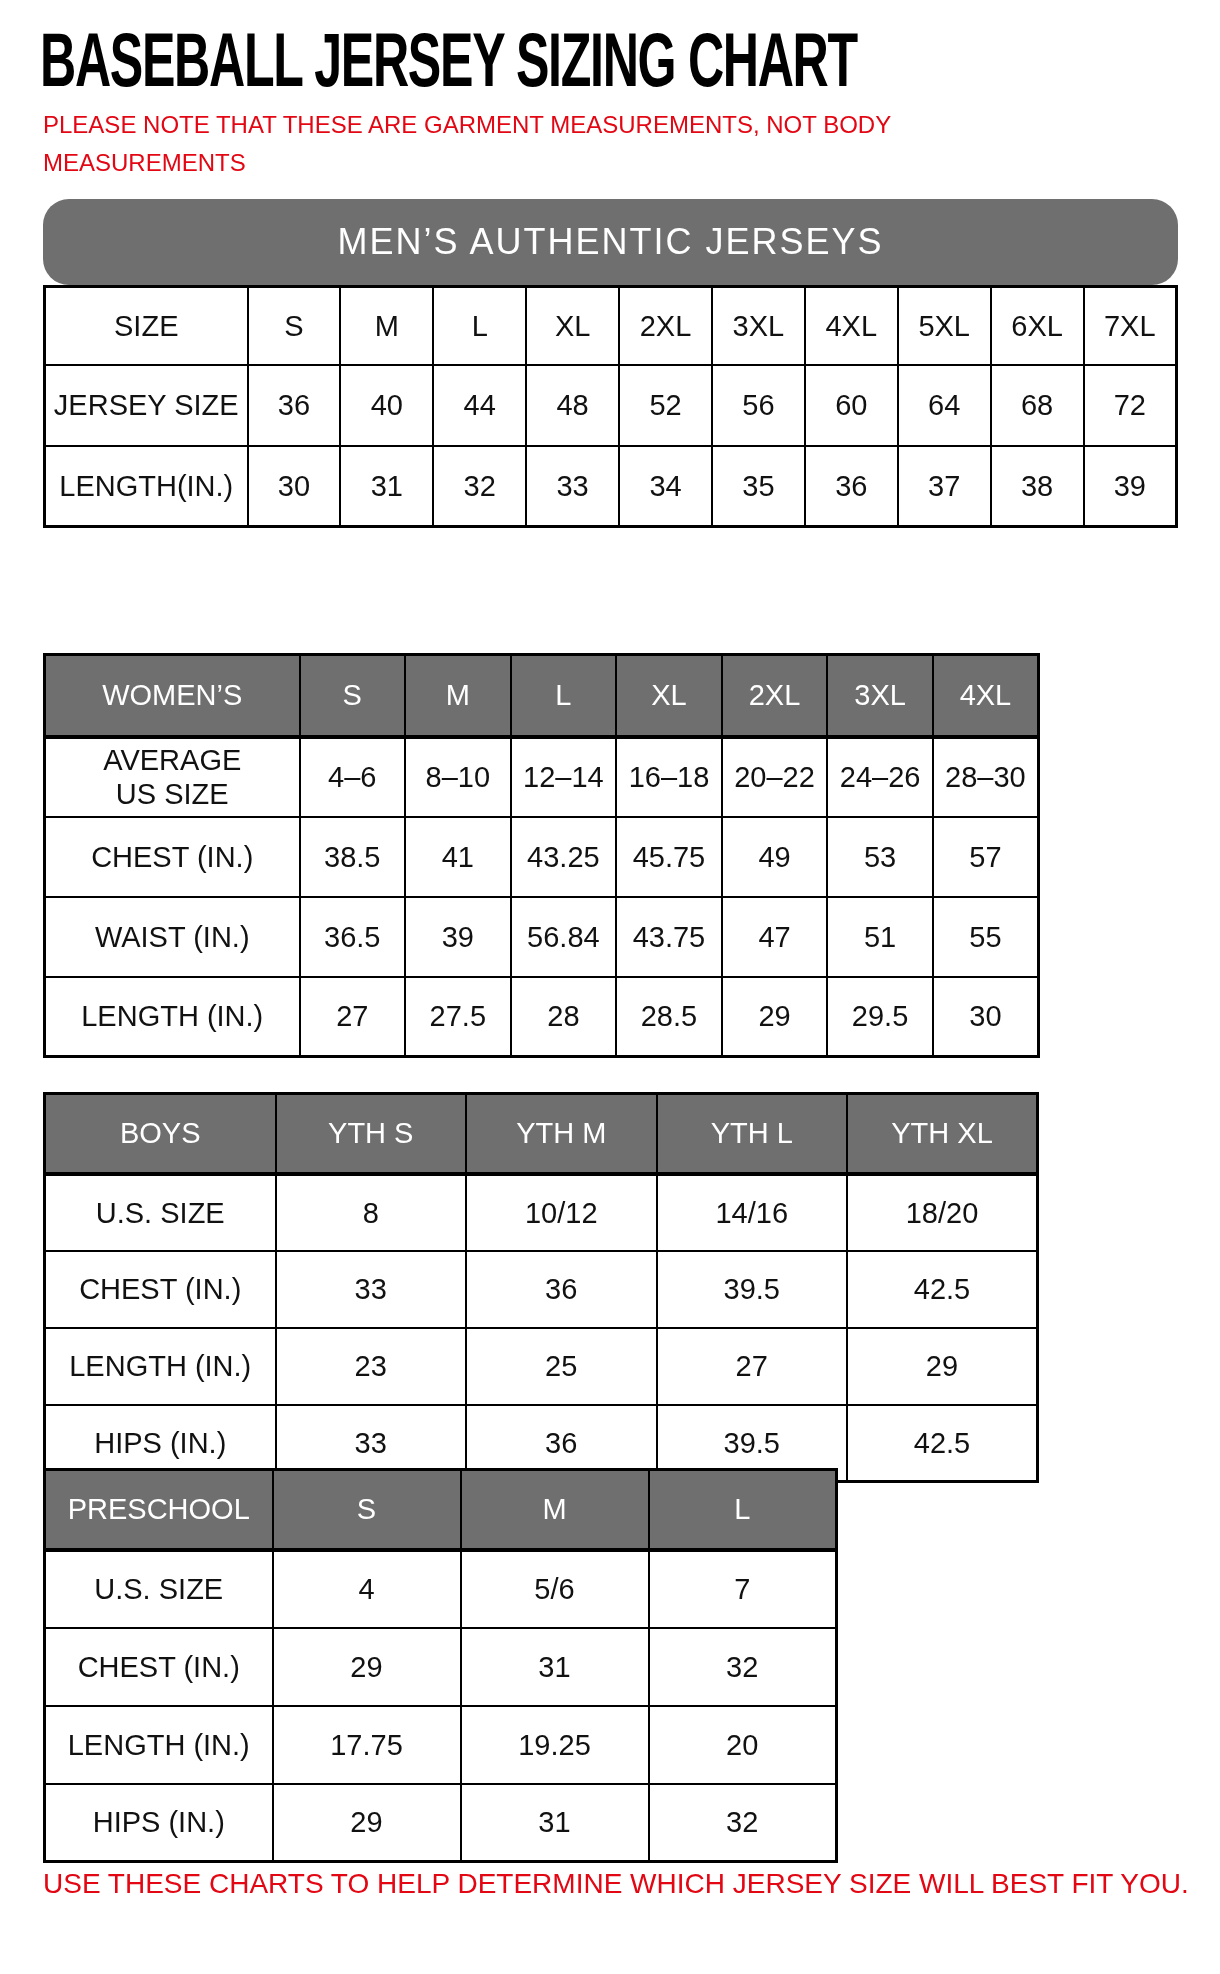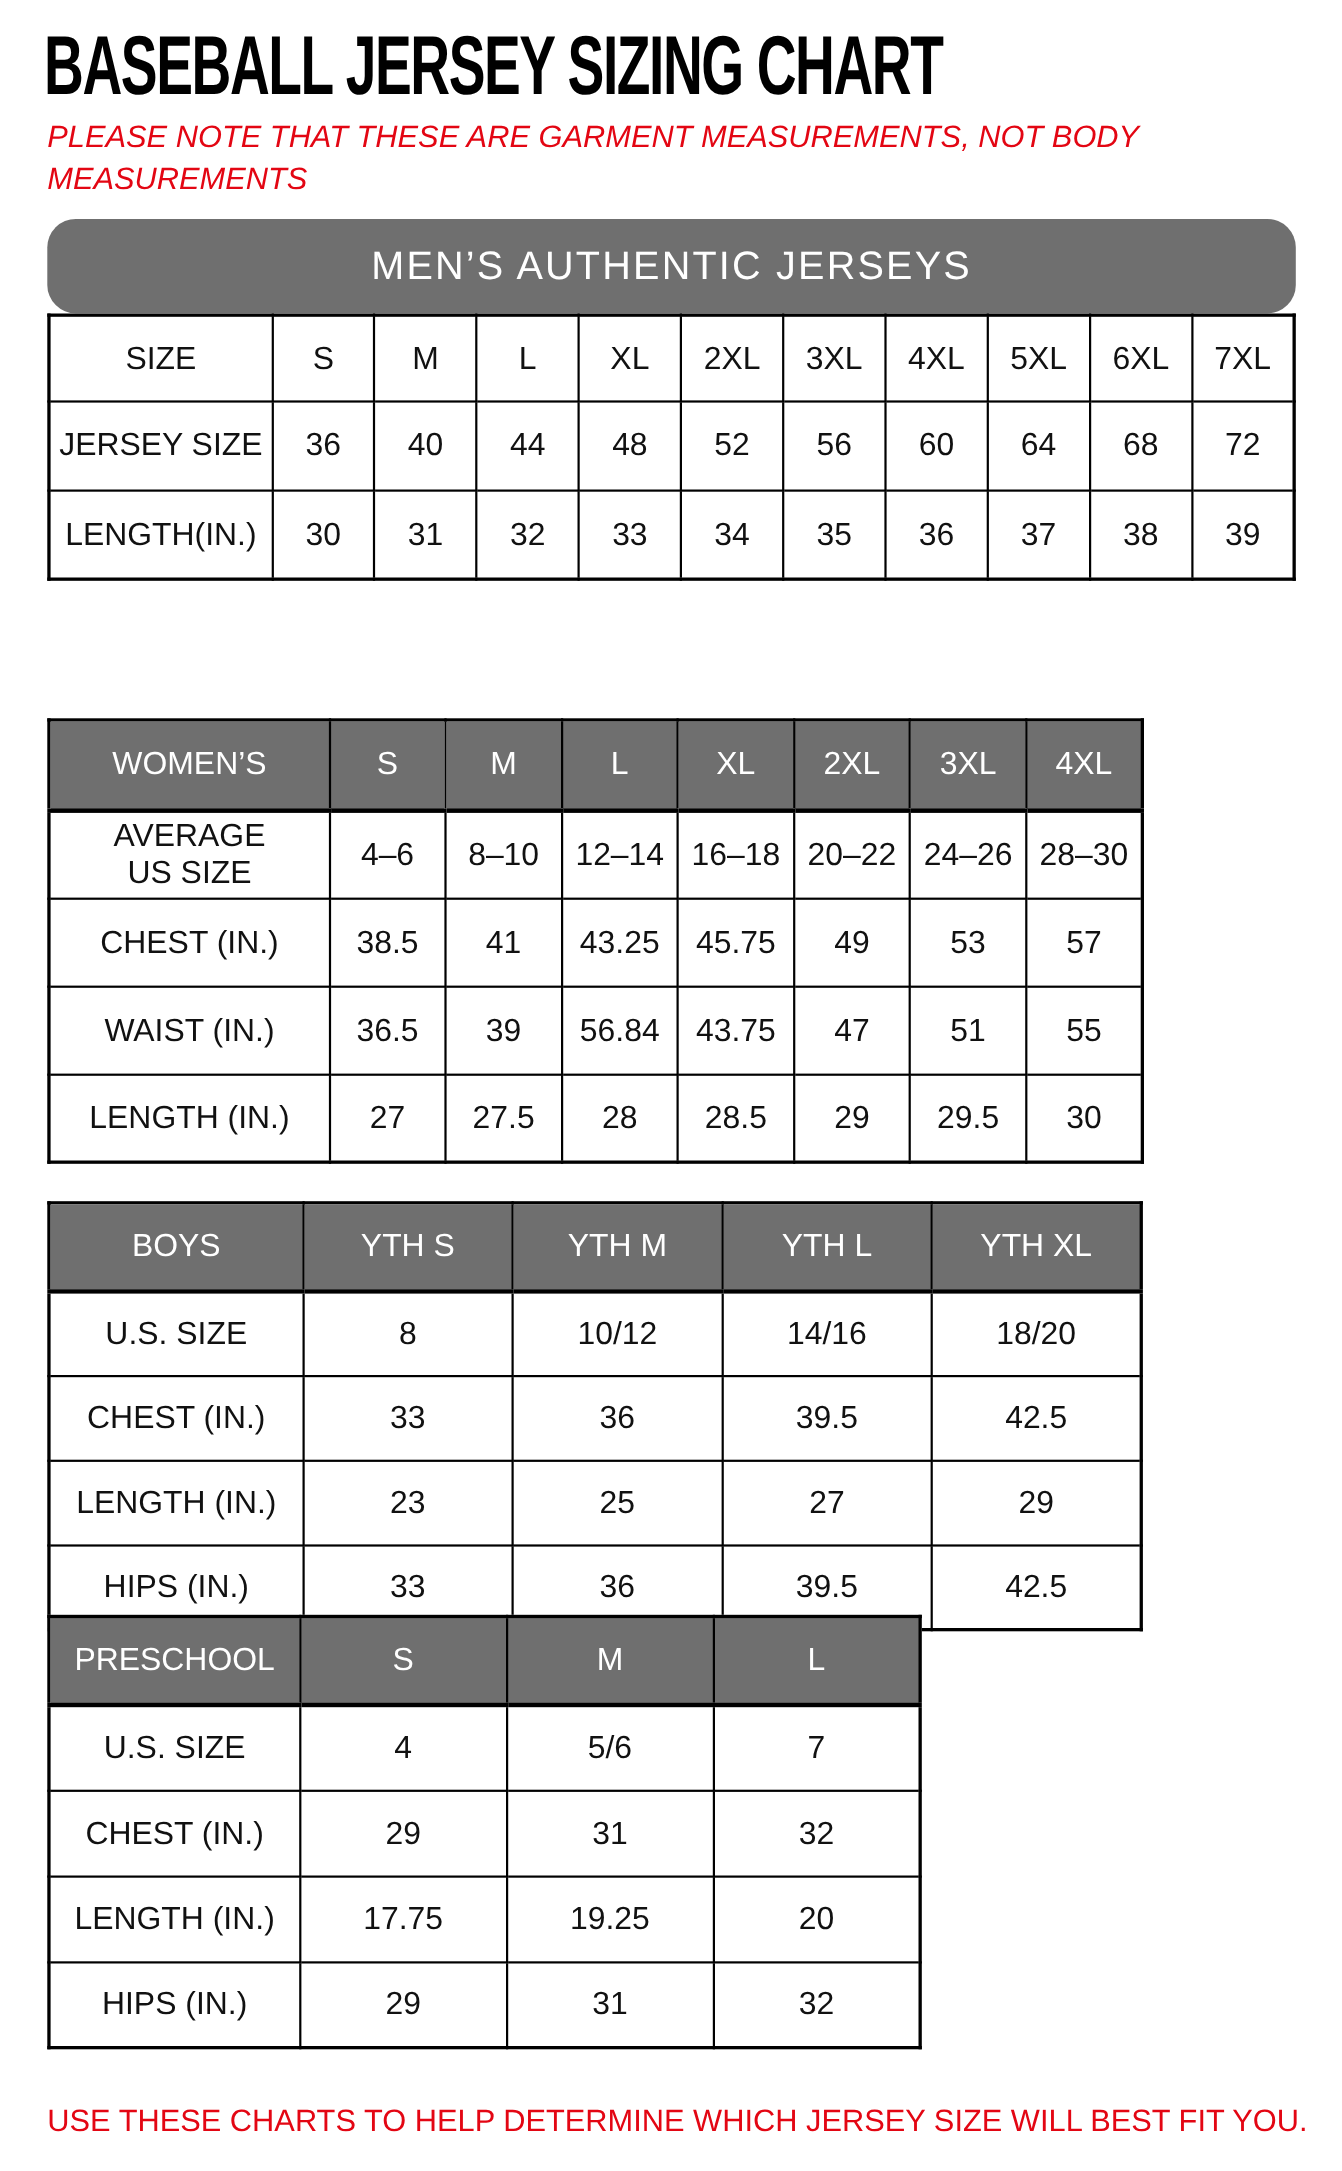--- a/index.html
+++ b/index.html
@@ -15,23 +15,22 @@
   }
   .page-title{
     position:absolute;left:40px;top:22px;margin:0;
     font-size:76px;font-weight:800;line-height:1.0;color:#000;
     white-space:nowrap;letter-spacing:-2px;
     transform:scaleX(0.66);transform-origin:0 50%;
     transform-box:fill-box;
   }
   .note{
     position:absolute;left:43px;top:106px;width:1000px;
-    font-size:28px;line-height:38px;color:var(--red);font-weight:500;
+    font-size:24px;line-height:38px;color:var(--red);font-weight:500;
     letter-spacing:0px;
-    font-style:italic;
   }
   .banner{
     position:absolute;left:43px;top:199px;width:1135px;height:86px;
     background:var(--gray);color:#fff;
     display:flex;align-items:center;justify-content:center;
     font-size:36px;letter-spacing:2px;font-weight:400;border-radius:26px;
   }
   table.tbl{
     position:absolute;left:43px;
     border-collapse:collapse;table-layout:fixed;
@@ -60,21 +59,21 @@
   .womens td{height:80px;}
   .boys{top:1092px;width:996px;}
   .boys th{height:80px;}
   .boys th:first-child{width:231px;}
   .boys td{height:77px;}
   .preschool{top:1468px;width:795px;}
   .preschool th{height:80px;}
   .preschool th:first-child{width:228px;}
   .preschool td{height:78px;}
   .footer{
-    position:absolute;left:43px;top:1912px;width:1160px;
+    position:absolute;left:43px;top:1868px;width:1160px;
     font-size:28px;color:var(--red);font-weight:500;white-space:nowrap;
   }
 </style>
 </head>
 <body>
 
 <h1 class="page-title">BASEBALL JERSEY SIZING CHART</h1>
 
 <div class="note">PLEASE NOTE THAT THESE ARE GARMENT MEASUREMENTS, NOT BODY MEASUREMENTS</div>
 

